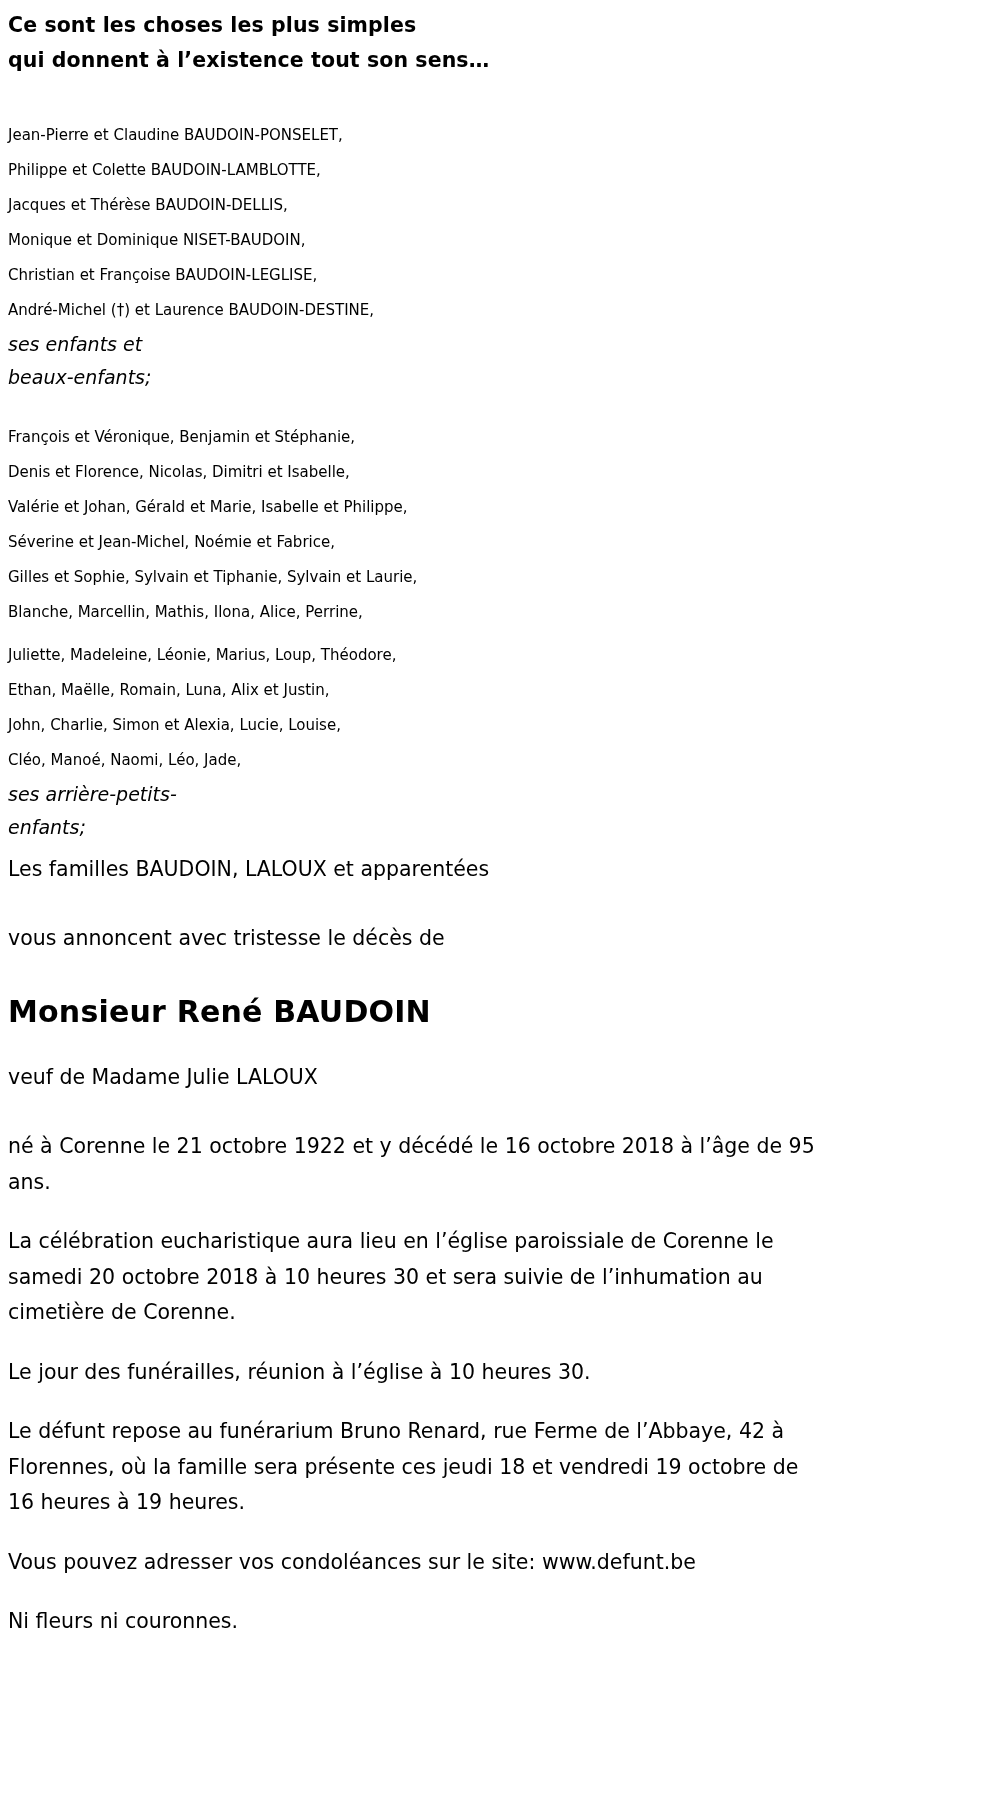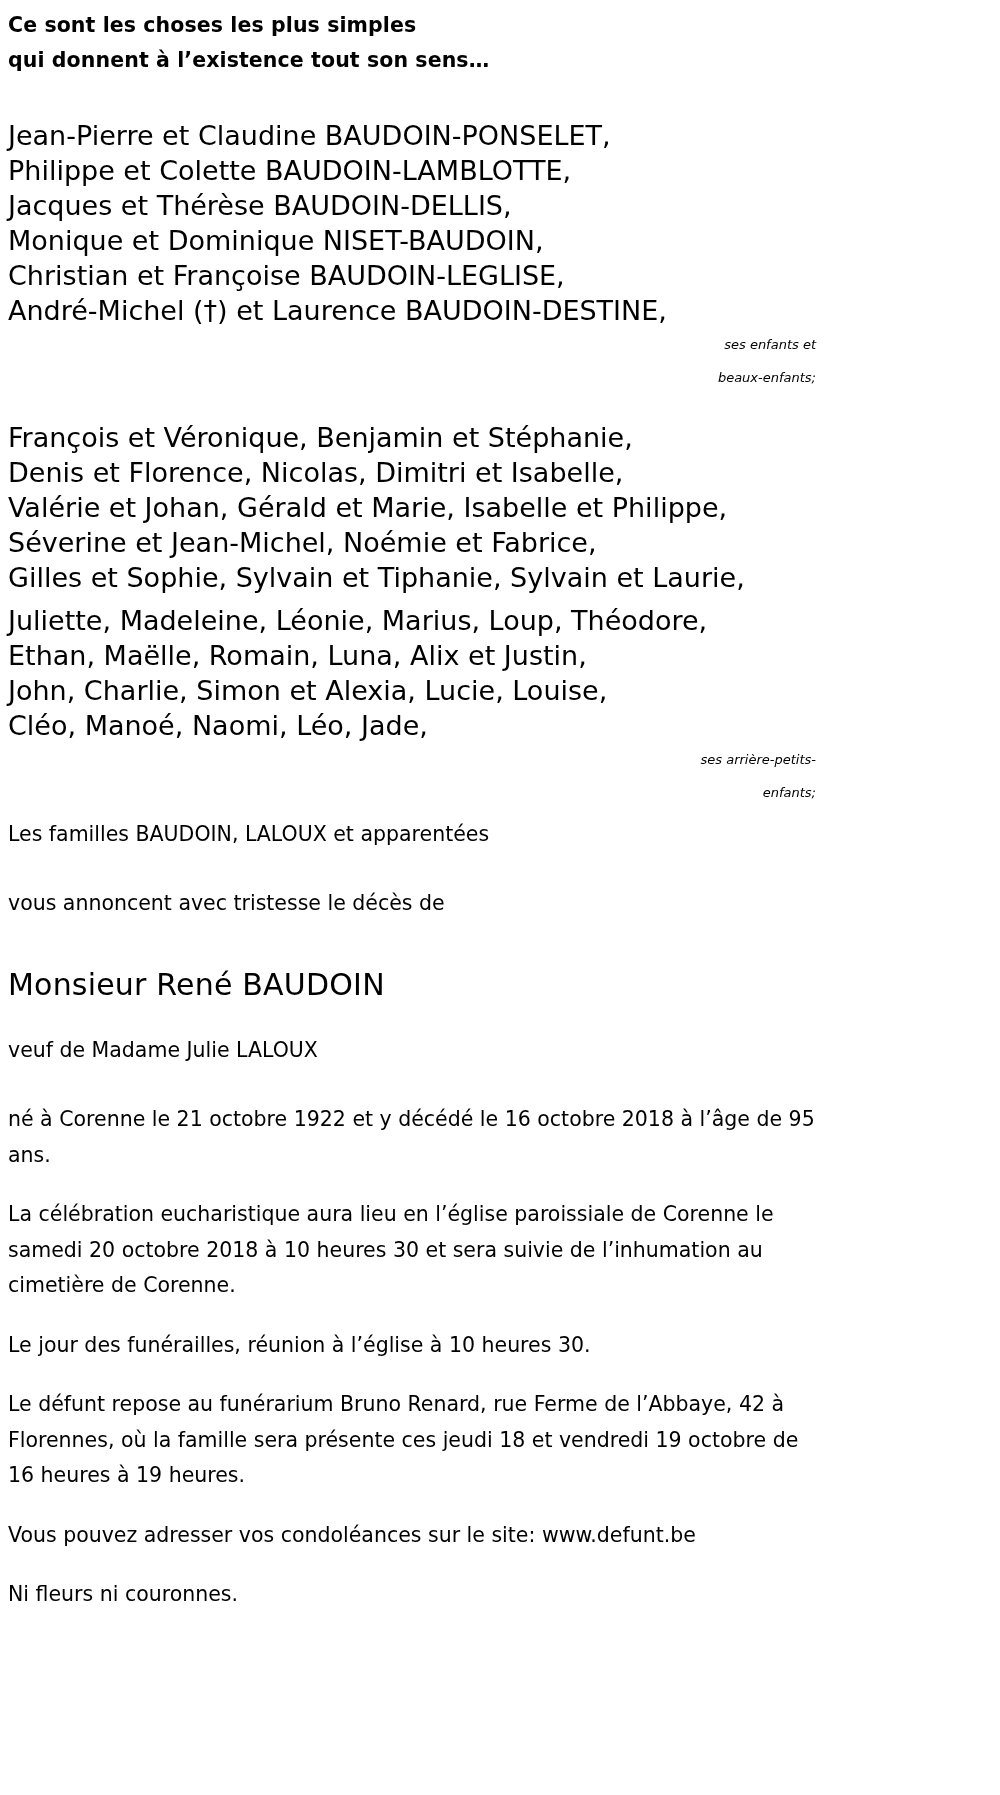--- a/index.html
+++ b/index.html
@@ -29,49 +29,48 @@
     padding-top: 8px;
   }
   .epigraph-line {
     font-size: 20.5px;
     font-weight: bold;
     line-height: 35px;
     letter-spacing: 0.1px;
   }
 
   .names-line {
-    font-size: 27px;
+    font-size: 15px;
     line-height: 35px;
     white-space: nowrap;
   }
 
   
   .group {
     position: relative;
   }
 
   .label-block {
     font-style: italic;
-    font-size: 13px;
+    font-size: 19px;
     line-height: 33px;
-    text-align: right;
+    text-align: left;
   }
 
   .plain-line {
     font-size: 20.5px;
     line-height: 35px;
   }
 
   
   .deceased-name {
     font-size: 30px;
-    font-weight: normal;
+    font-weight: bold;
     line-height: 44px;
     letter-spacing: 0.2px;
-    margin-top: 8px;
   }
 
   
   .para {
     font-size: 20.5px;
     line-height: 35.5px;
     max-width: 872px;
   }
   .para + .para { margin-top: 24px; }
 
@@ -106,20 +105,21 @@
   </div>
 
   <div class="gap-26"></div>
 
   <div class="group">
     <div class="names-line">François et Véronique, Benjamin et Stéphanie,</div>
     <div class="names-line">Denis et Florence, Nicolas, Dimitri et Isabelle,</div>
     <div class="names-line">Valérie et Johan, Gérald et Marie, Isabelle et Philippe,</div>
     <div class="names-line">Séverine et Jean-Michel, Noémie et Fabrice,</div>
     <div class="names-line">Gilles et Sophie, Sylvain et Tiphanie, Sylvain et Laurie,</div>
+    <div class="names-line">Blanche, Marcellin, Mathis, Ilona, Alice, Perrine,</div>
   </div>
 
   <div class="gap-8"></div>
 
   <div class="group">
     <div class="names-line">Juliette, Madeleine, Léonie, Marius, Loup, Théodore,</div>
     <div class="names-line">Ethan, Maëlle, Romain, Luna, Alix et Justin,</div>
     <div class="names-line">John, Charlie, Simon et Alexia, Lucie, Louise,</div>
     <div class="names-line">Cléo, Manoé, Naomi, Léo, Jade,</div>
     <div class="label-block">

